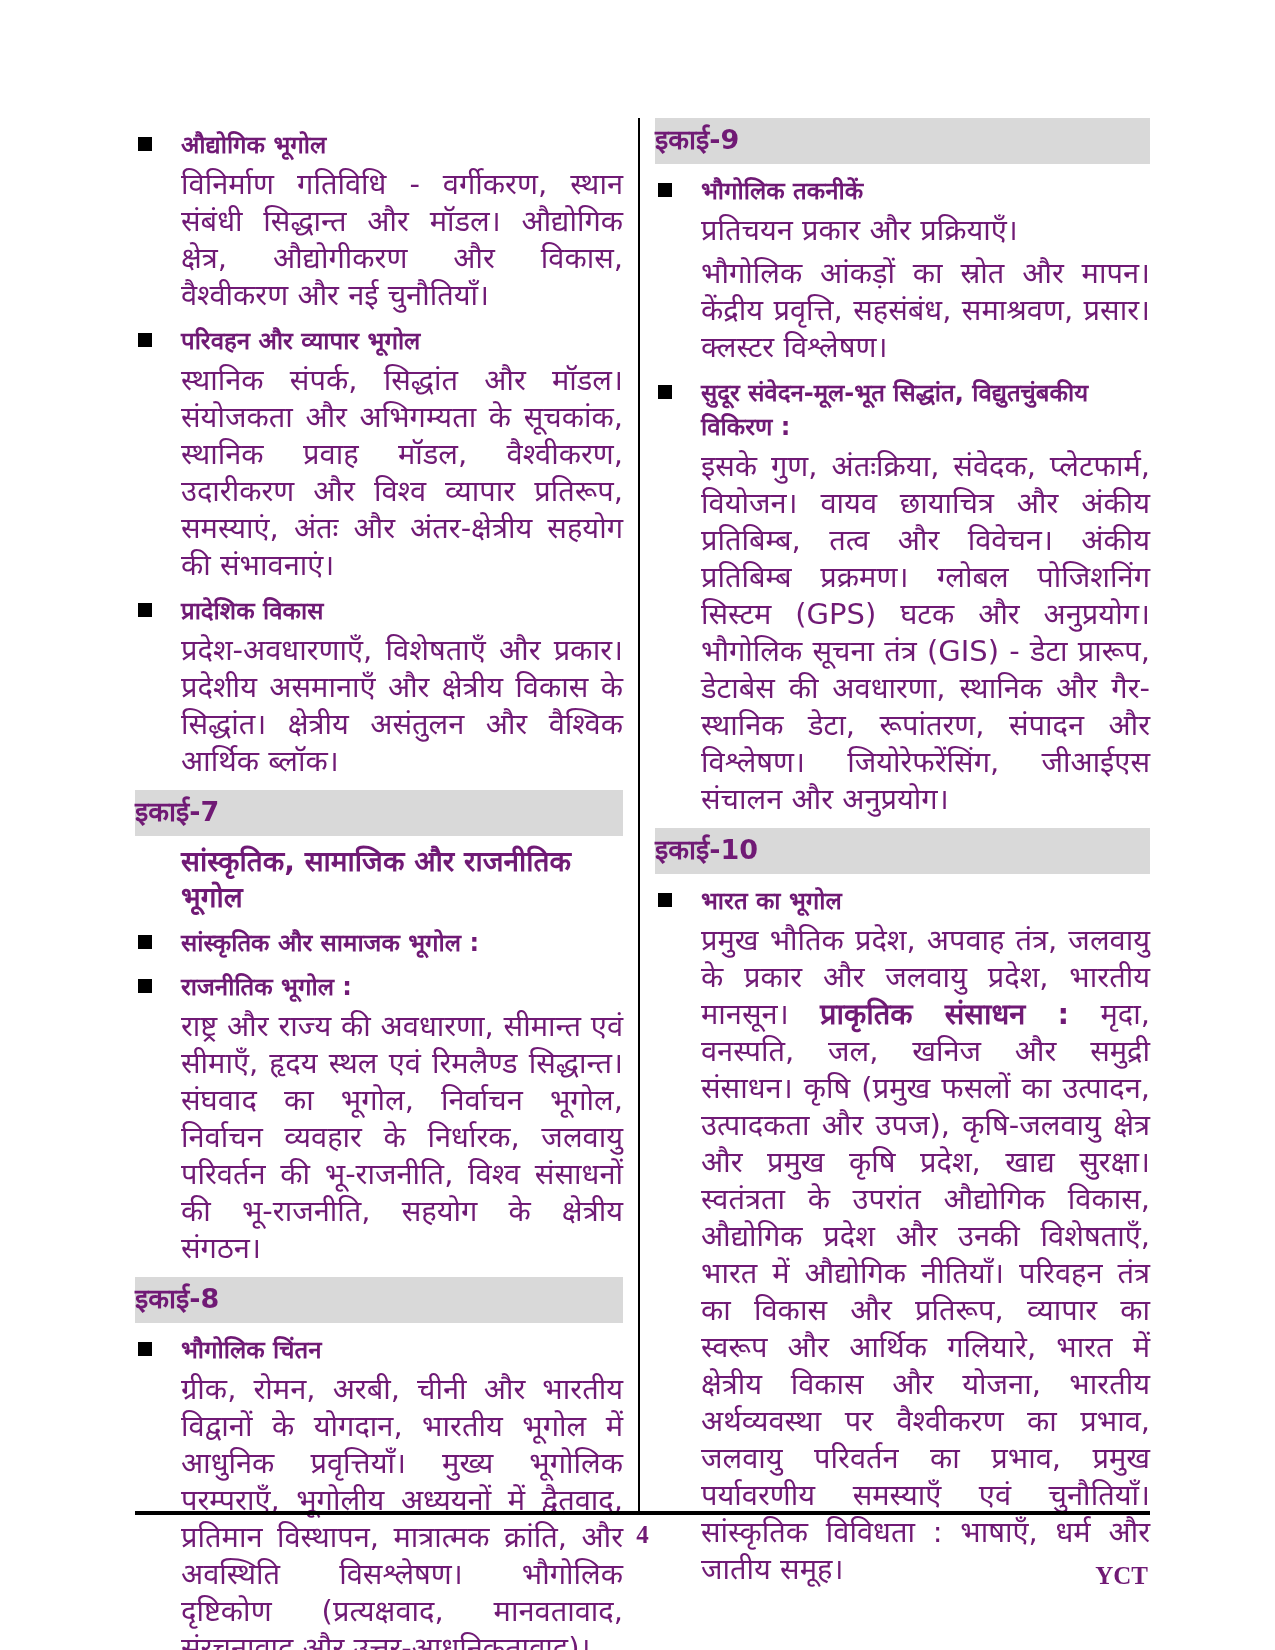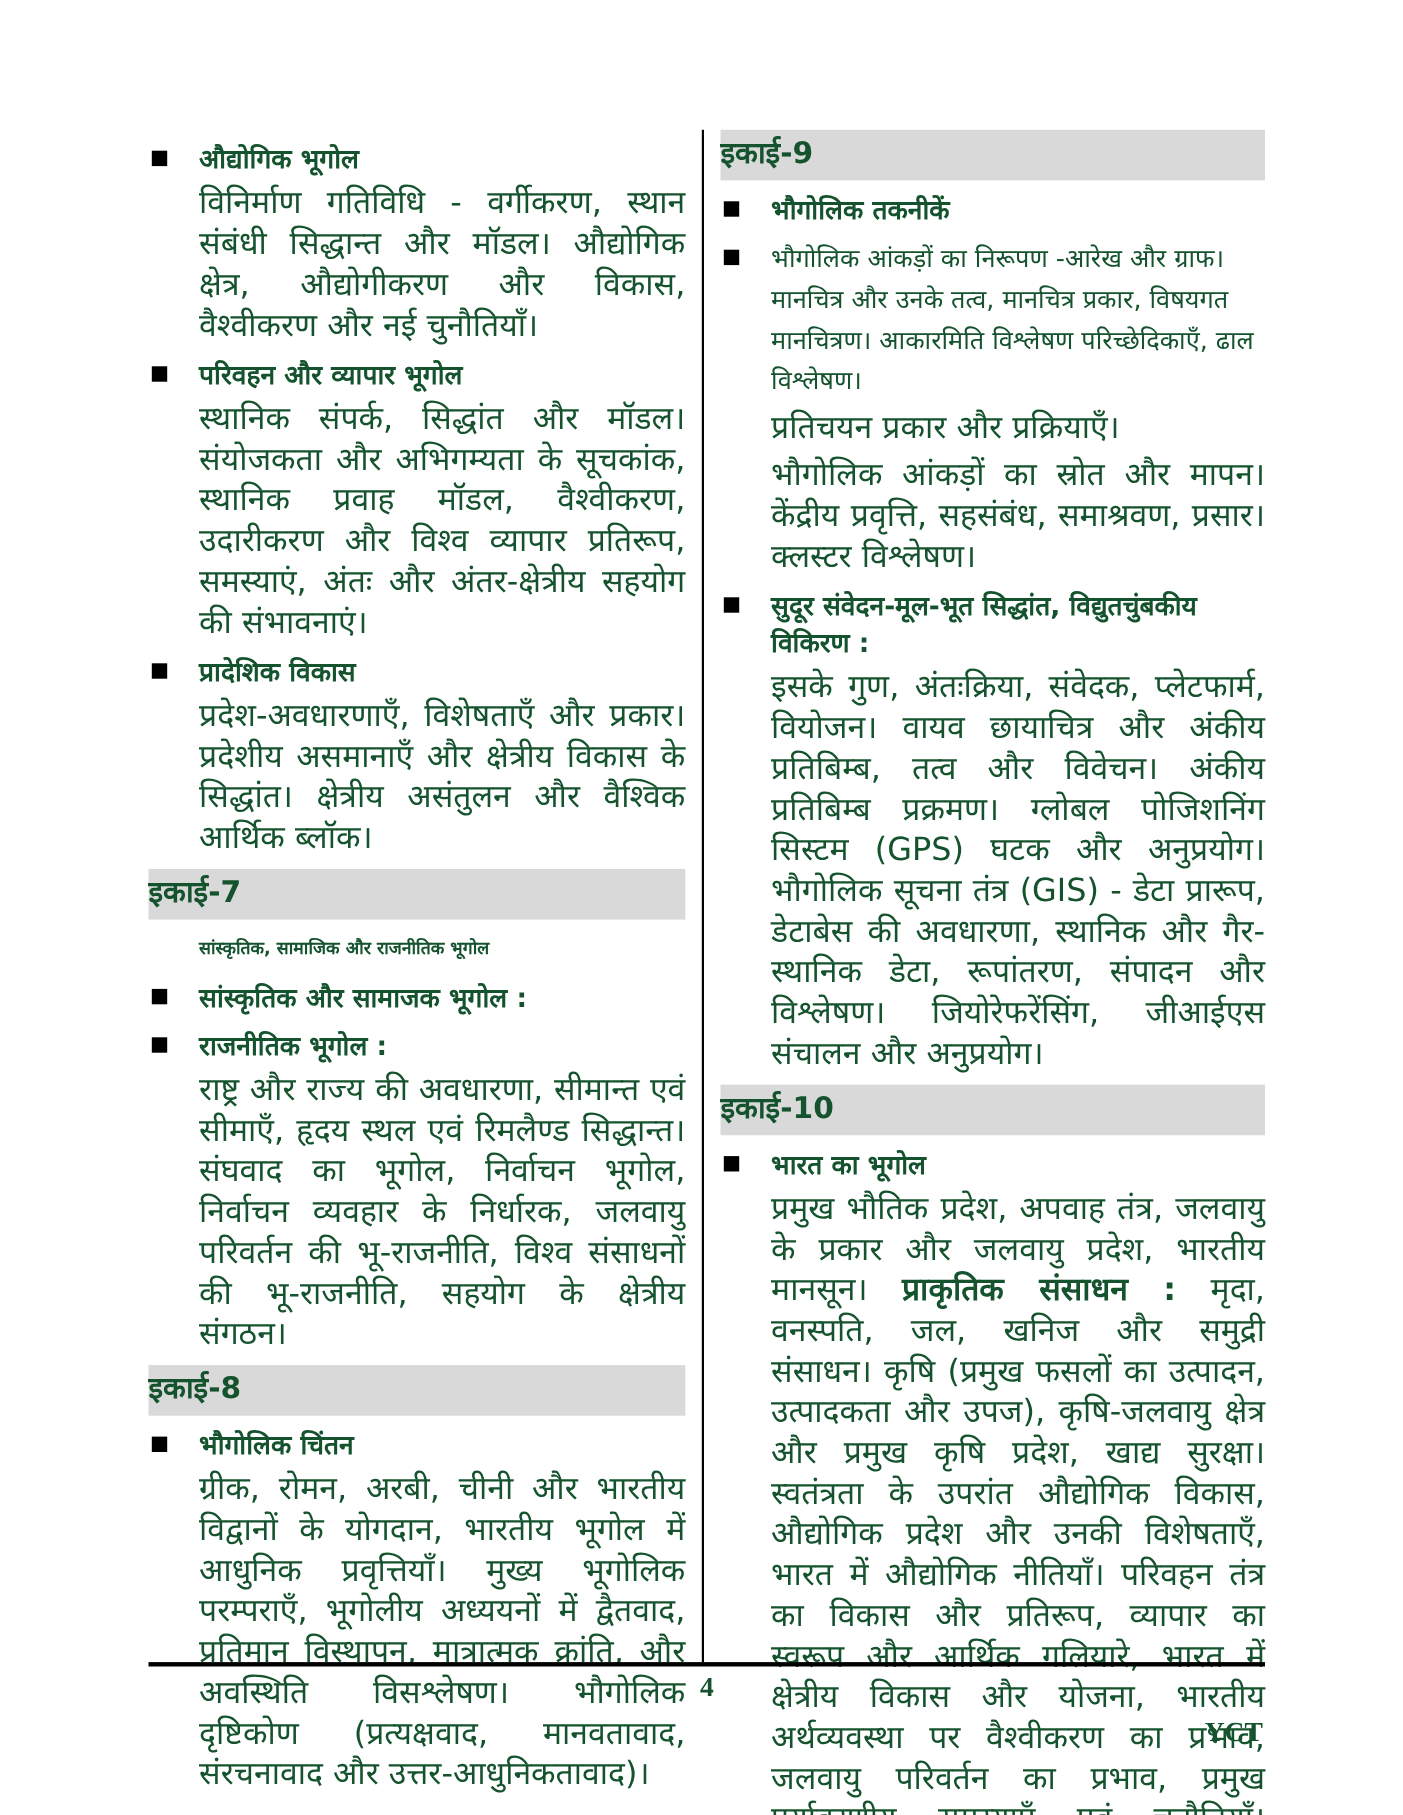--- a/index.html
+++ b/index.html
@@ -1,21 +1,21 @@
 <!DOCTYPE html>
 <html lang="hi"><head>
 <meta charset="utf-8">
 <style>
   html,body{margin:0;padding:0;background:#e8e8e8;}
   .page{
     position:relative;
     width:1275px;height:1650px;
     background:#ffffff;
     font-family:"DejaVu Sans", sans-serif;
-    color:#14532d;
+    color:#701a75;
     overflow:hidden;
   }
   .content{
     position:absolute;
     left:135px; top:118px;
     width:1015px; height:1393px;
     display:flex;
   }
   .col{width:488px;}
   .col-right{width:495px;}
@@ -27,21 +27,21 @@
     background:#d9d9d9;
     text-align:left;
     font-weight:bold;
     font-size:27px;
     line-height:30px;
     padding:7px 0 9px 0;
     margin:10px 0 8px 0;
   }
   .subtitle{
     font-weight:bold;
-    font-size:16px;
+    font-size:28px;
     line-height:36px;
     padding-left:46px;
     margin:6px 0 4px 0;
   }
   .item{position:relative; padding-left:46px; margin:10px 0 4px 0;}
   .item-title{font-weight:bold; font-size:24px; line-height:34px;}
   .bullet{
     position:absolute; left:3px; top:9px;
     width:14px; height:14px; background:#000;
     display:inline-block;
@@ -129,24 +129,20 @@
 
     <div class="col-right">
 
       <div class="unit-band" style="margin-top:0;">इकाई-9</div>
 
       <div class="item">
         <span class="bullet"></span>
         <span class="item-title">भौगोलिक तकनीकें</span>
       </div>
 
-      <div class="item">
-        <span class="bullet"></span>
-        <span class="body-run"><span class="lead-bold">भौगोलिक आंकड़ों का निरूपण</span><span> -आरेख और ग्राफ। मानचित्र और उनके तत्व, मानचित्र प्रकार, विषयगत मानचित्रण। आकारमिति विश्लेषण परिच्छेदिकाएँ, ढाल विश्लेषण।</span></span>
-      </div>
       <p class="body-para">प्रतिचयन प्रकार और प्रक्रियाएँ।</p>
       <p class="body-para">भौगोलिक आंकड़ों का स्रोत और मापन। केंद्रीय प्रवृत्ति, सहसंबंध, समाश्रवण, प्रसार। क्लस्टर विश्लेषण।</p>
 
       <div class="item">
         <span class="bullet"></span>
         <span class="item-title">सुदूर संवेदन-मूल-भूत सिद्धांत, विद्युतचुंबकीय विकिरण :</span>
       </div>
       <p class="body-para">इसके गुण, अंतःक्रिया, संवेदक, प्लेटफार्म, वियोजन। वायव छायाचित्र और अंकीय प्रतिबिम्ब, तत्व और विवेचन। अंकीय प्रतिबिम्ब प्रक्रमण। ग्लोबल पोजिशनिंग सिस्टम (GPS) घटक और अनुप्रयोग। भौगोलिक सूचना तंत्र (GIS) - डेटा प्रारूप, डेटाबेस की अवधारणा, स्थानिक और गैर-स्थानिक डेटा, रूपांतरण, संपादन और विश्लेषण। जियोरेफरेंसिंग, जीआईएस संचालन और अनुप्रयोग।</p>
 
       <div class="unit-band">इकाई-10</div>

